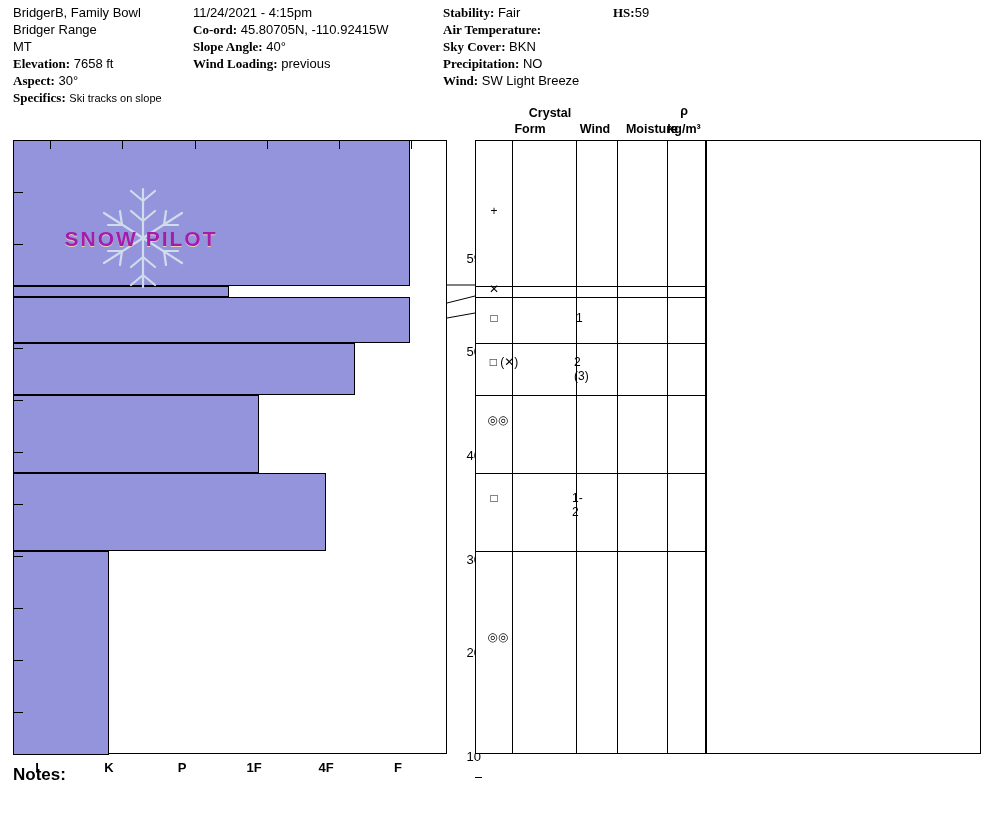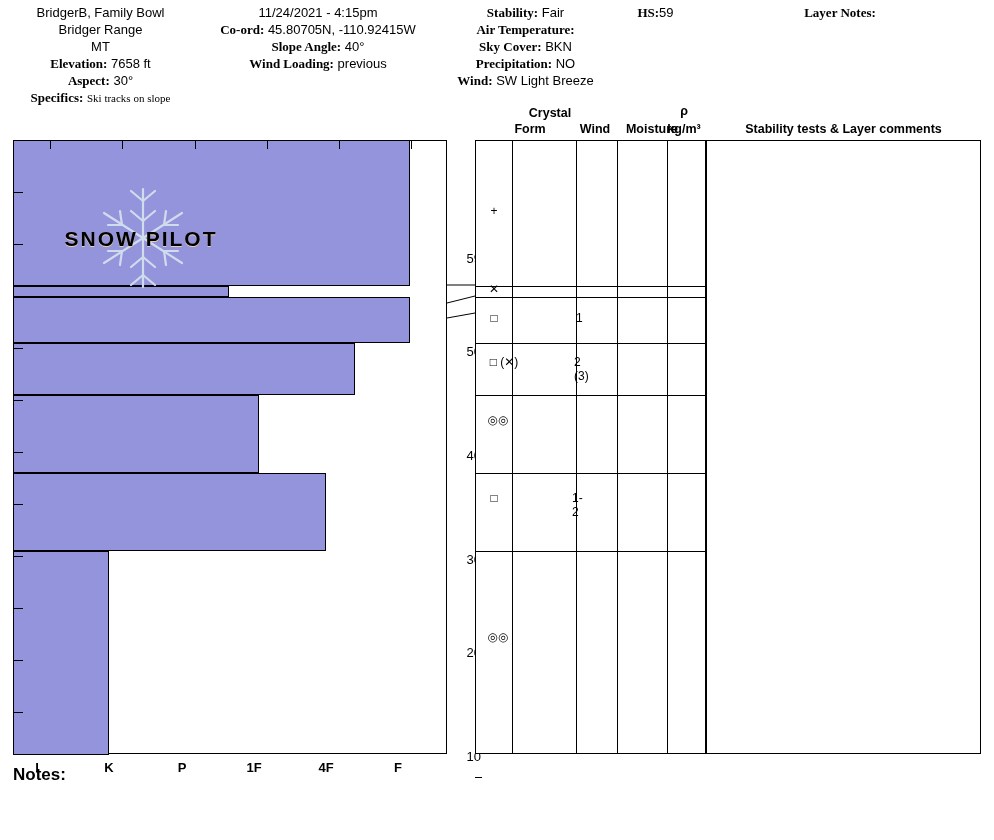--- a/index.html
+++ b/index.html
@@ -25,24 +25,23 @@
   }
   .hdr-col { position: absolute; top: 4px; }
   .hdr-col.c1 { left: 13px; width: 175px; }
   .hdr-col.c2 { left: 193px; width: 250px; }
   .hdr-col.c3 { left: 443px; width: 165px; }
   .hdr-col.c4 { left: 613px; width: 85px; }
   .hdr-col.c5 { left: 700px; width: 280px; }
   .hdr-line {
     line-height: 17px;
     white-space: nowrap;
-    text-align: center;
   }
   .lbl { font-weight: bold; font-family: Liberation Serif, serif; }
-  .sm { font-size: 11px; font-family: Liberation Serif, serif; }
+  .sm { font-size: 11px; }
 
   
   .plot-wrap {
     position: absolute;
     left: 0;
     top: 112px;
     width: 994px;
     height: 700px;
   }
   .panel {
@@ -150,21 +149,21 @@
   }
   #watermark .wm-text {
     position: absolute;
     left: 0;
     top: 44px;
     width: 170px;
     text-align: center;
     font-size: 21px;
     font-weight: bold;
     letter-spacing: 2px;
-    color: #000000;
+    color: #a21caf;
     text-shadow: 0 1px 0 #e8cfae;
   }
   #watermark svg { position: absolute; left: 44px; top: 0; }
 
   .notes {
     position: absolute;
     left: 13px;
     top: 765px;
     font-weight: bold;
     font-size: 17px;
@@ -231,37 +230,30 @@
       <span>SW Light Breeze</span>
     </div>
   </div>
 
   <div class="hdr-col c4">
     <div class="hdr-line">
       <span class="lbl">HS:</span><span>59</span>
     </div>
   </div>
 
-  <div class="hdr-col c5">
-    <div class="hdr-line">
-      <span class="lbl">Layer Notes:</span>
-      <span></span>
-    </div>
-  </div>
 </div>
 
 <div class="plot-wrap">
 
   <div class="colhdr" style="left:505px; top:-6px; width:90px;">Crystal</div>
   <div class="colhdr" style="left:495px; top:10px; width:70px;">Form</div>
   <div class="colhdr" style="left:560px; top:10px; width:70px;">Wind</div>
   <div class="colhdr" style="left:610px; top:10px; width:84px;">Moisture</div>
   <div class="colhdr" style="left:658px; top:-8px; width:52px;">ρ</div>
   <div class="colhdr" style="left:658px; top:10px; width:52px;">kg/m³</div>
-  <div class="colhdr" style="left:706px; top:10px; width:275px;">Stability tests &amp; Layer comments</div>
 
   <div class="panel" id="hardness-panel">
 
     <div class="bar" style="top:-1px; height:146px; width:397px;"></div>
     <div class="bar" style="top:145px; height:11px; width:216px;"></div>
     <div class="bar" style="top:156px; height:46px; width:397px;"></div>
     <div class="bar" style="top:202px; height:52px; width:342px;"></div>
     <div class="bar" style="top:254px; height:78px; width:246px;"></div>
     <div class="bar" style="top:332px; height:78px; width:313px;"></div>
     <div class="bar" style="top:410px; height:204px; width:96px;"></div>

